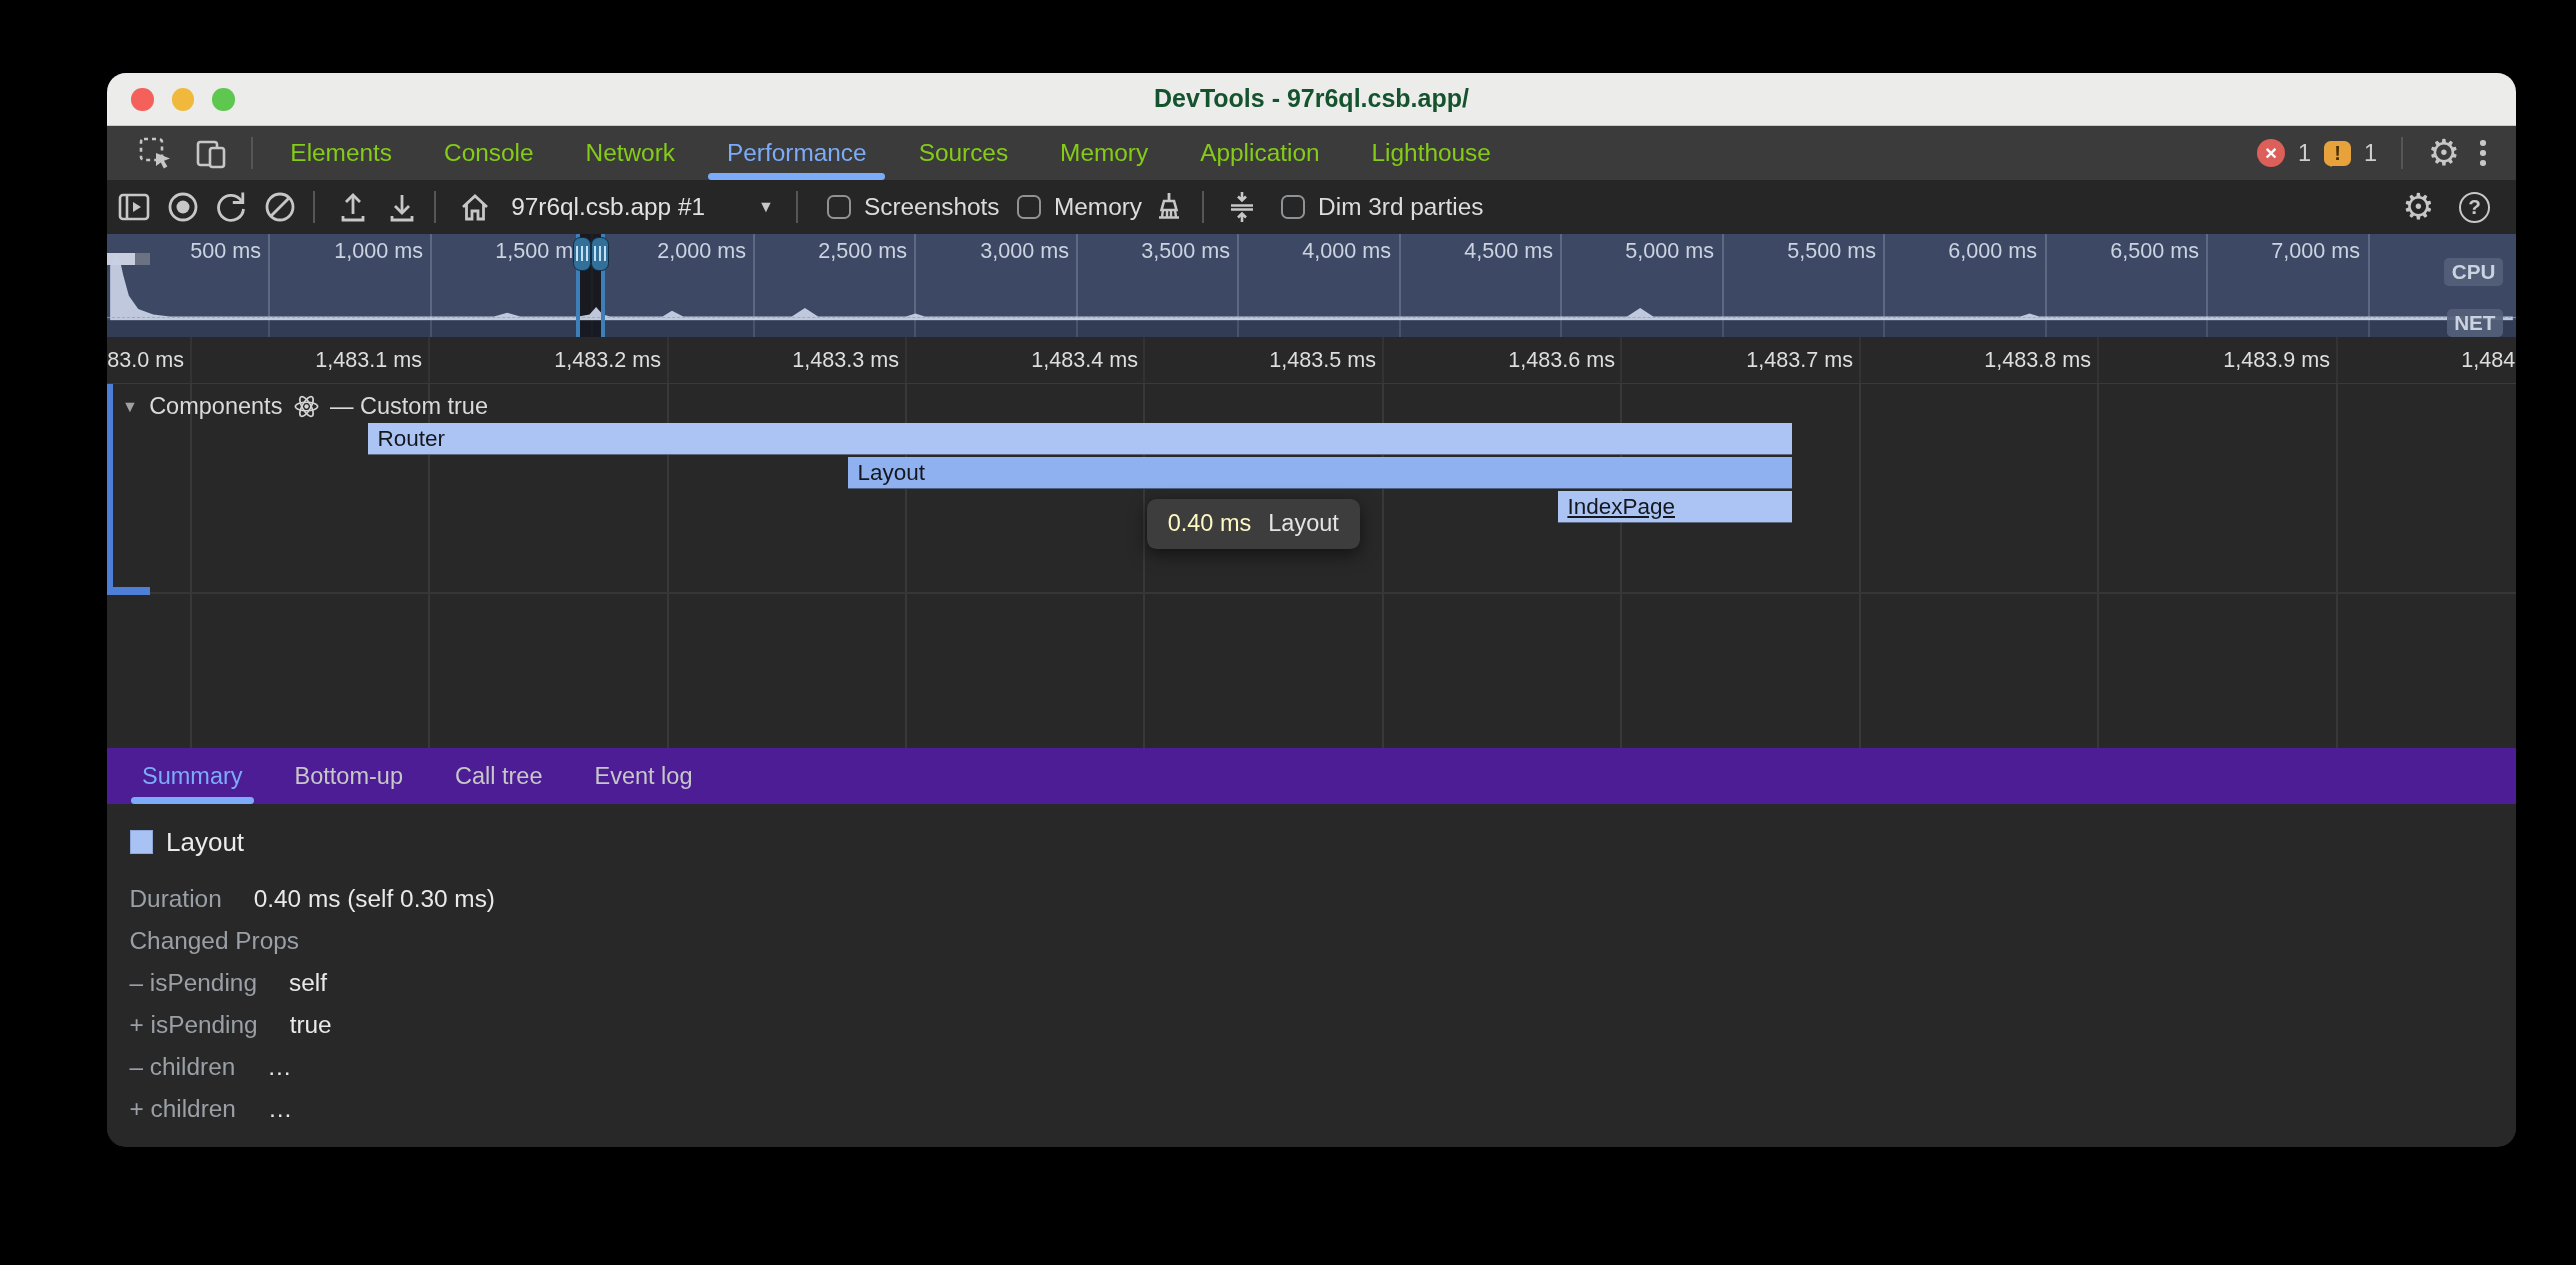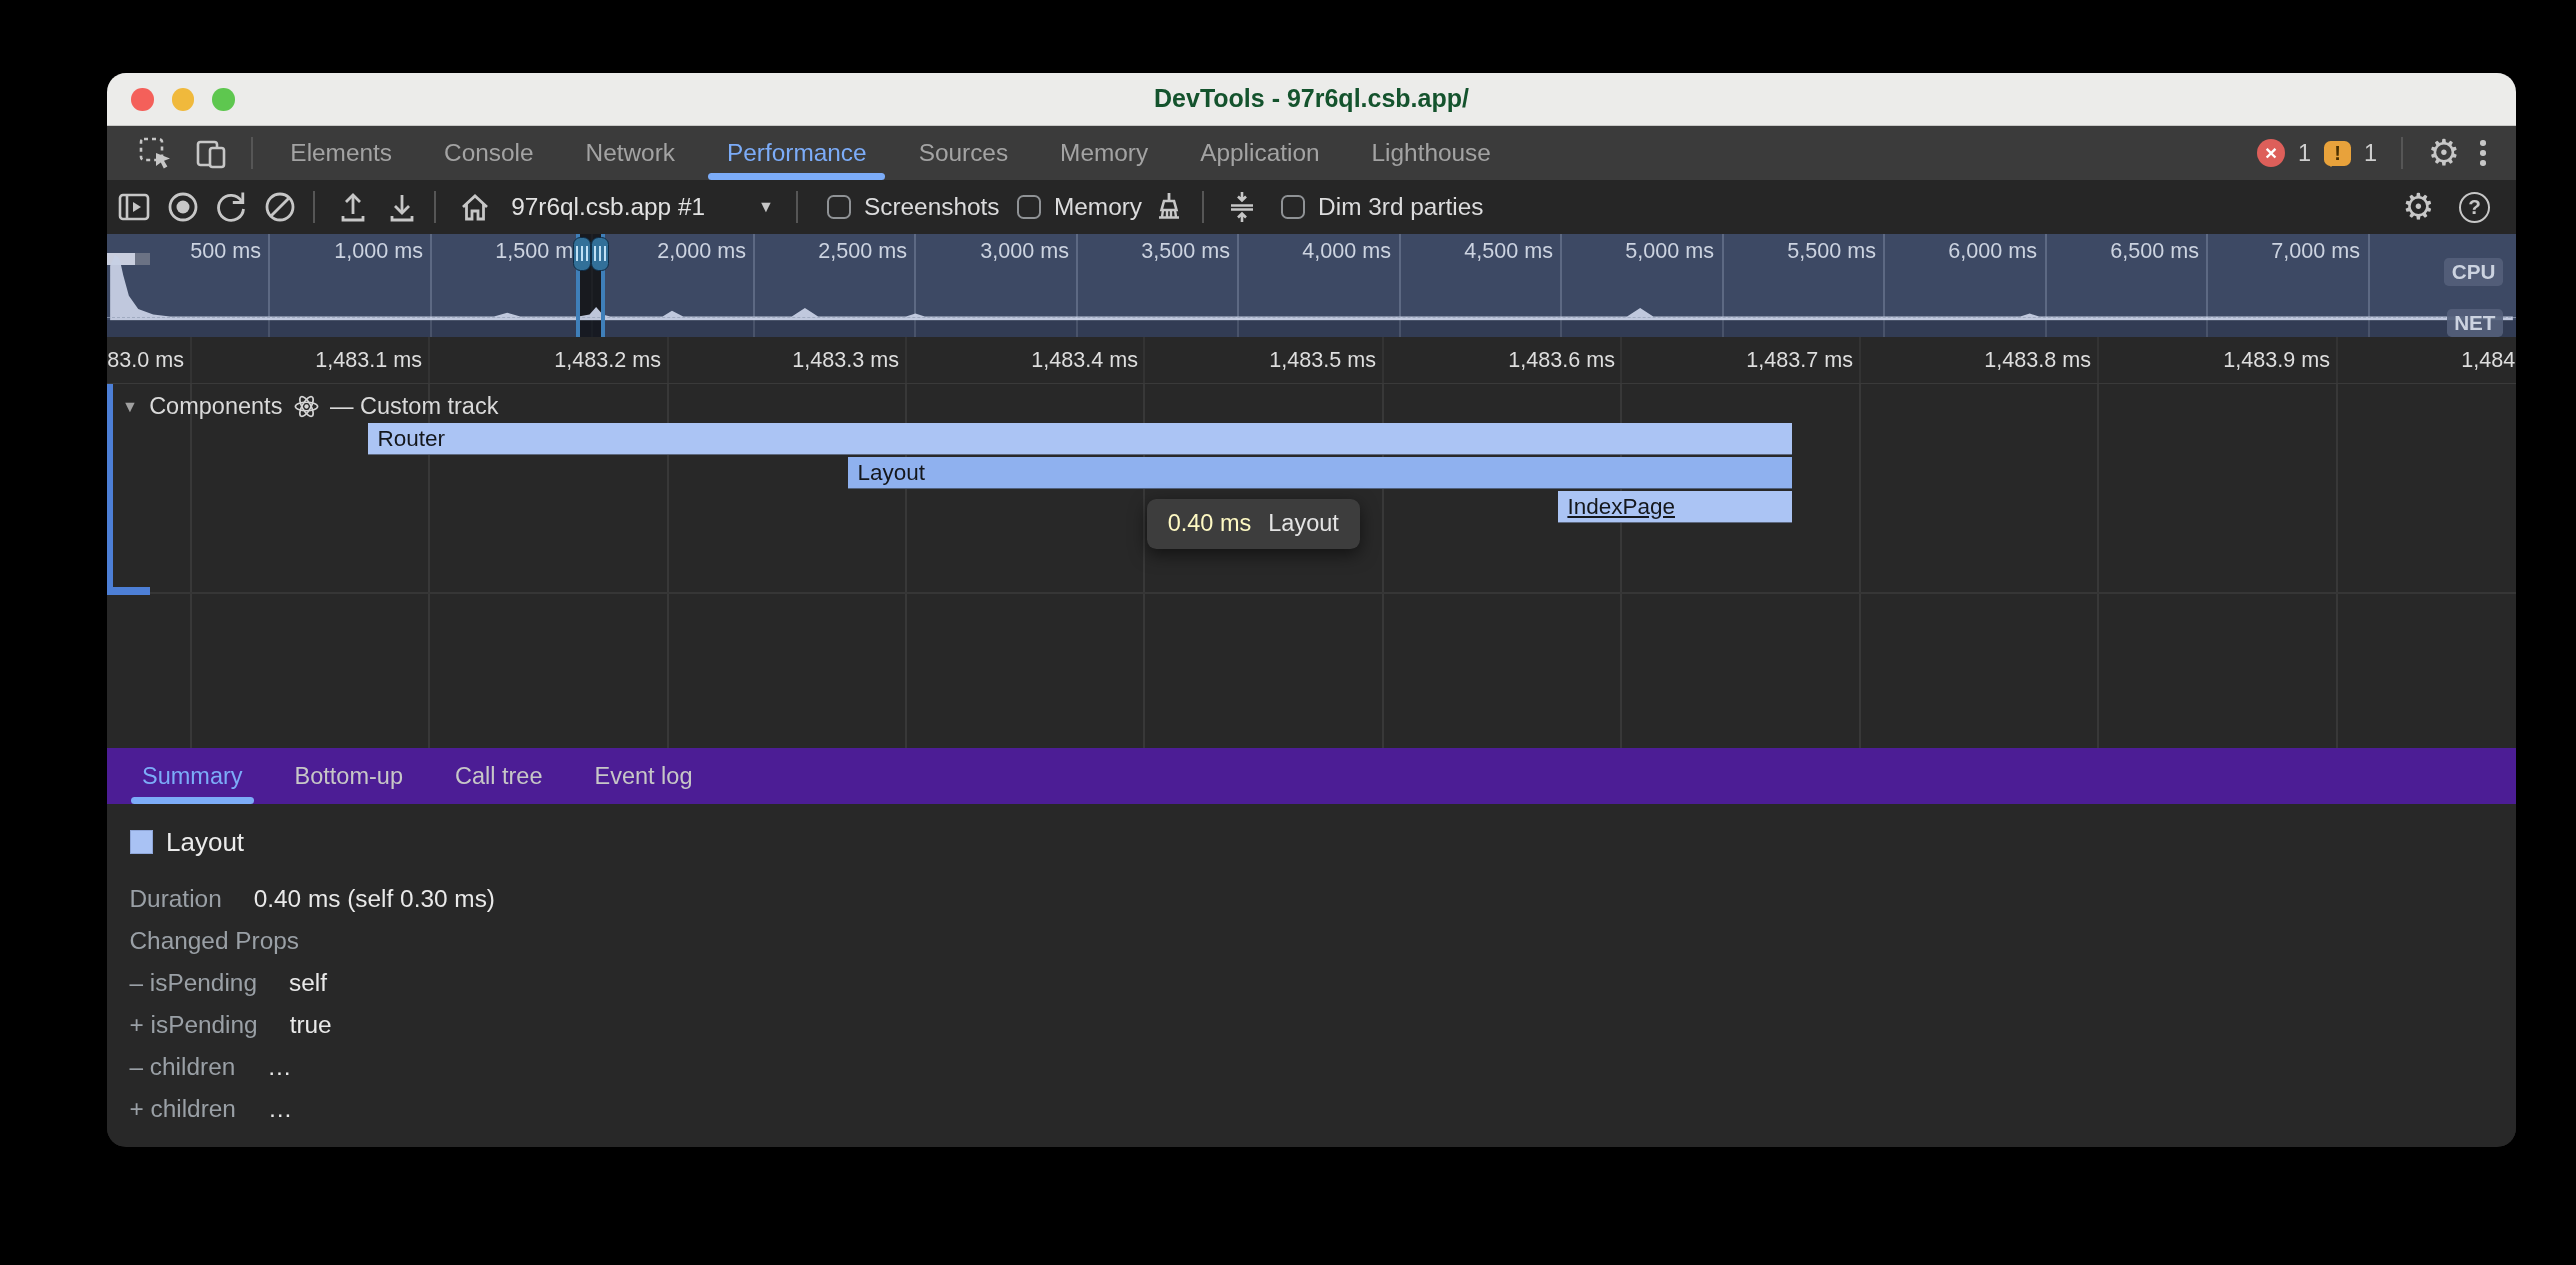--- a/index.html
+++ b/index.html
@@ -11,21 +11,21 @@
   
   .titlebar { position:relative; height:53px; background:#ececea; border-bottom:1.9px solid #c9c9c7; }
   .traffic { position:absolute; left:24.4px; top:15px; display:flex; gap:18px; }
   .light { width:22.5px; height:22.5px; border-radius:50%; }
   .title { line-height:51px; text-align:center; font-weight:bold; font-size:25px; color:#14532d; }
 
   
   .tabbar { height:54px; background:#3b3b3b; display:flex; align-items:center; position:relative; }
   .tabbar-left { display:flex; align-items:center; padding-left:20.7px; gap:7.5px; }
   .vsep { width:1.9px; height:32px; background:#565656; margin:0 11.3px; }
-  .tab { padding:0 26px; height:54px; line-height:54px; font-size:24.4px; color:#a3a3a3; position:relative; cursor:default; white-space:nowrap; }
+  .tab { padding:0 26px; height:54px; line-height:54px; font-size:24.4px; color:#84cc16; position:relative; cursor:default; white-space:nowrap; }
   .tab.active { color:#7cacf8; }
   .tab.active::after { content:""; position:absolute; left:7.5px; right:7.5px; bottom:0; height:6.6px; border-radius:6.6px; background:#7cacf8; }
   .tabbar-right { margin-left:auto; display:flex; align-items:center; gap:13px; padding-right:22.5px; }
   .badge-count { font-size:23.5px; color:#cfcfcf; }
   .err-icon { width:28px; height:28px; border-radius:50%; background:#dd5f5a; color:#fff; font-size:20.7px; font-weight:bold; text-align:center; line-height:28px; }
   .iss-icon { position:relative; width:27px; height:25px; border-radius:6.6px; background:#e8a23b; color:#4a3000; font-size:20px; font-weight:bold; text-align:center; line-height:25px; }
   .iss-icon::after { content:""; position:absolute; left:2.8px; bottom:-5.6px; border:4.7px solid transparent; border-top-color:#e8a23b; }
   .kebab { display:flex; flex-direction:column; gap:4.7px; padding:3.8px 7.5px; }
   .kebab i { width:5.6px; height:5.6px; border-radius:50%; background:#c7c7c7; }
   .gear-char { font-size:36px; color:#c7c7c7; line-height:36px; }
@@ -335,21 +335,21 @@
       <span class="expander">▼</span>
       <span>Components</span>
       <svg width="25" height="25" viewBox="0 0 27 27">
         <g stroke="#d5d5d5" fill="none" stroke-width="1.8">
           <ellipse cx="13.5" cy="13.5" rx="12" ry="4.6"></ellipse>
           <ellipse cx="13.5" cy="13.5" rx="12" ry="4.6" transform="rotate(60 13.5 13.5)"></ellipse>
           <ellipse cx="13.5" cy="13.5" rx="12" ry="4.6" transform="rotate(120 13.5 13.5)"></ellipse>
         </g>
         <circle cx="13.5" cy="13.5" r="2.3" fill="#d5d5d5"></circle>
       </svg>
-      <span>— Custom track</span>
+      <span>— Custom true</span>
     </div>
     <div id="flame-bars">
         <div class="bar" style="left: 261px; width: 1424px; top: 39px; background: rgb(171, 196, 244);">Router</div>
         <div class="bar" style="left: 741px; width: 944px; top: 73px; background: rgb(143, 177, 239);">Layout</div>
         <div class="bar" style="left: 1451px; width: 234px; top: 107px; background: rgb(171, 196, 244); text-decoration: underline;">IndexPage</div>
       </div>
     <div class="tooltip">
       <span class="tt-duration">0.40 ms</span>
       <span class="tt-label">Layout</span>
     </div>

